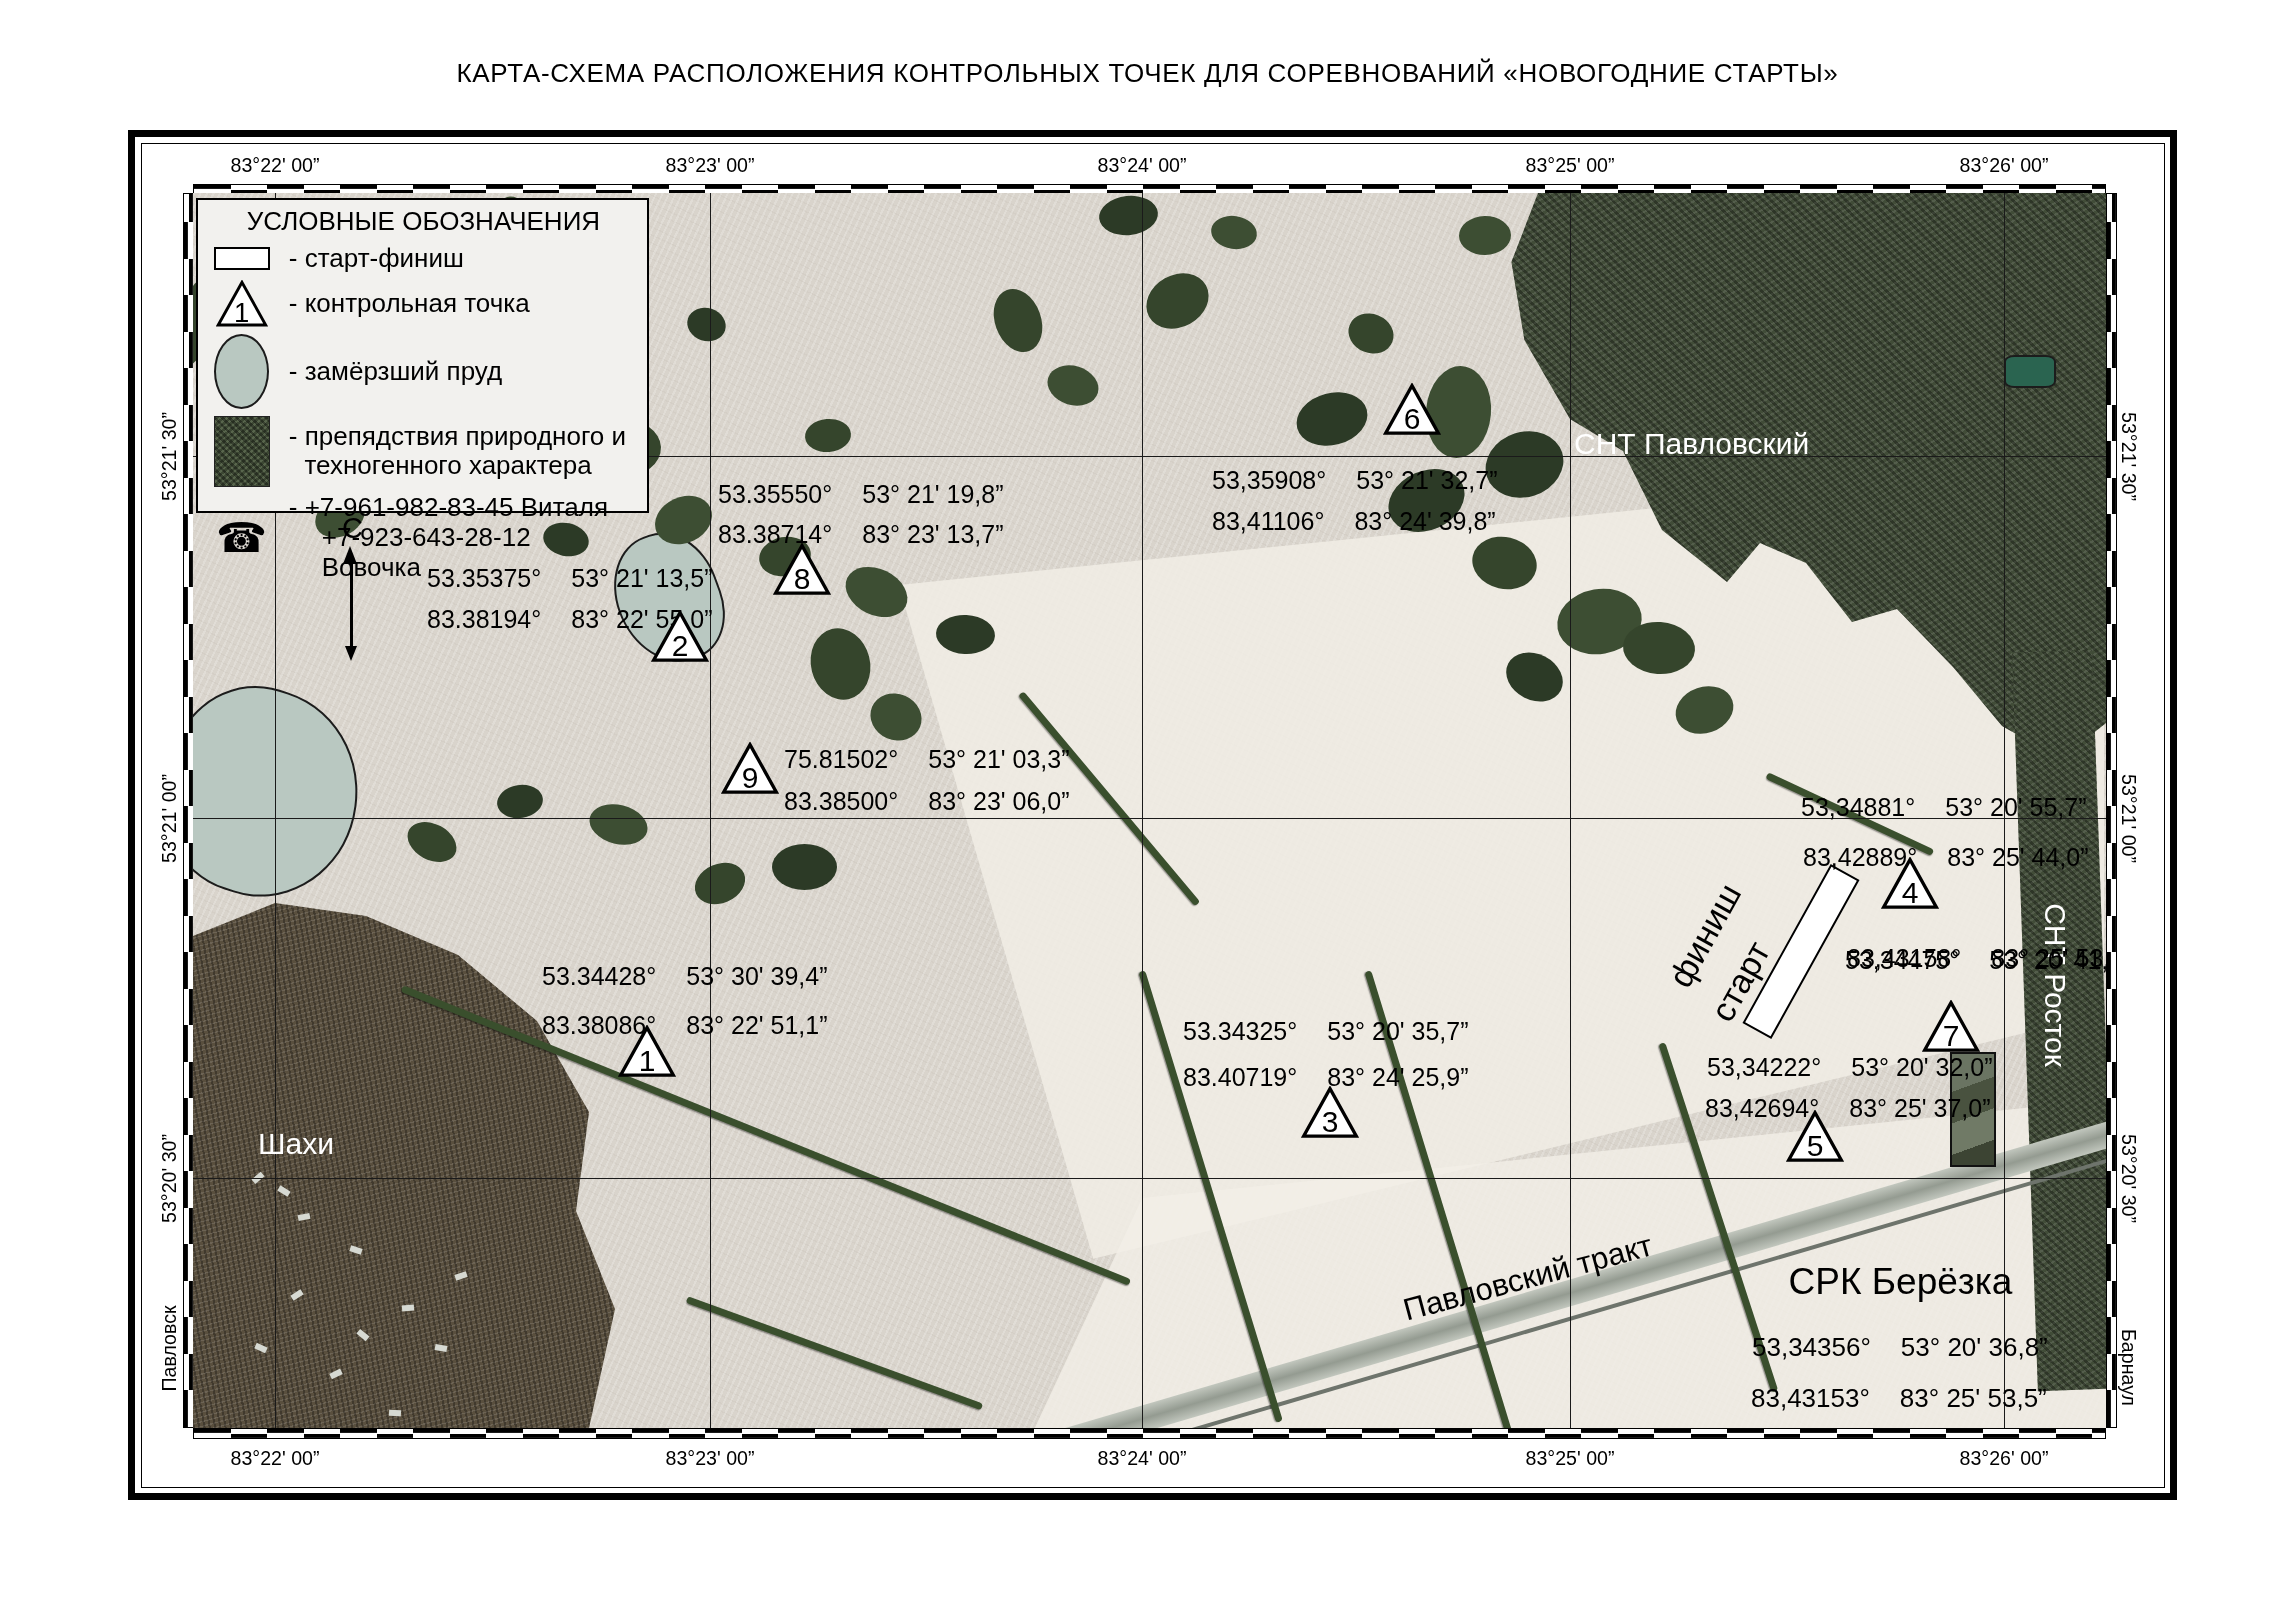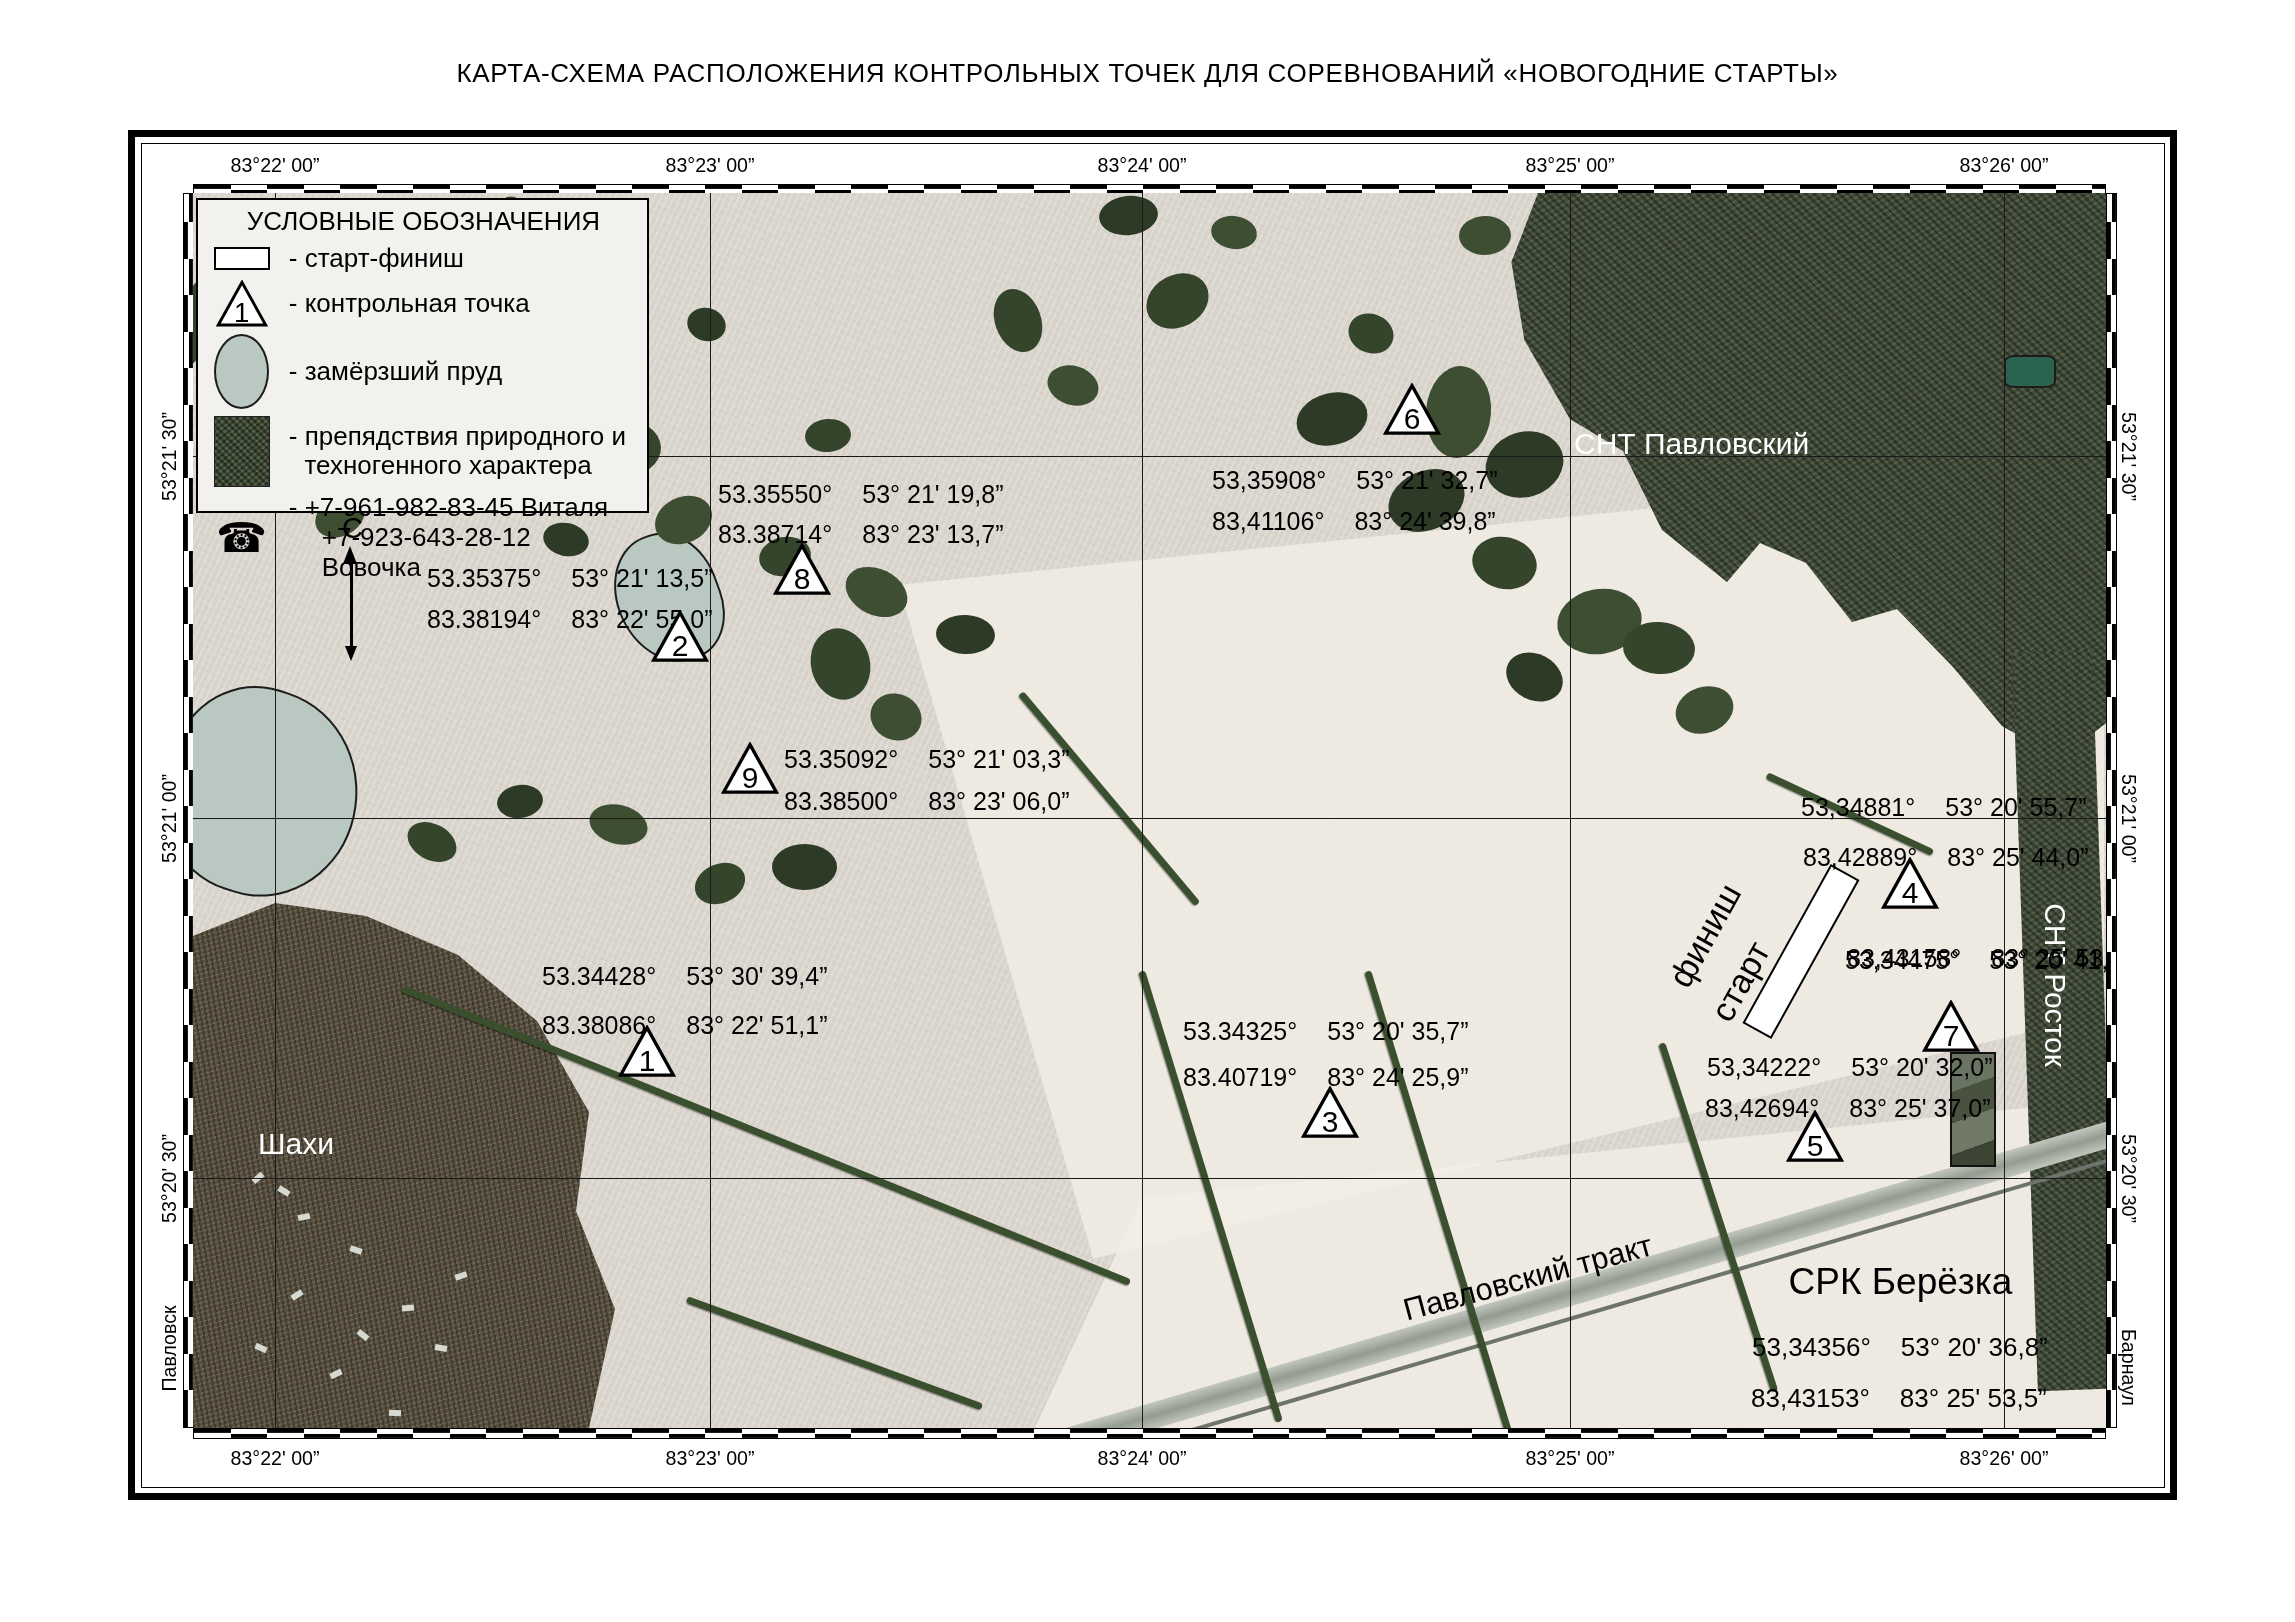--- a/index.html
+++ b/index.html
@@ -375,21 +375,21 @@
       <span class="tn">8</span>
       </div>
 
     <div class="tri" style="left:528px;top:549px">
       <svg viewBox="0 0 88 80">
           <polygon points="44,4 84,76 4,76" fill="#fff" stroke="#000" stroke-width="5"></polygon>
         </svg>
       <span class="tn">9</span>
       </div>
     <div class="cpl" style="left:591px;top:552px">
-      <span>53.35092°</span>
+      <span>75.81502°</span>
         <span>53° 21' 03,3”</span>
       </div>
     <div class="cpl" style="left:591px;top:594px">
       <span>83.38500°</span>
         <span>83° 23' 06,0”</span>
       </div>
 
     <div class="place black" style="left:1570px;top:1068px;width:275px;text-align:center;font-size:37px">СРК Берёзка</div>
     <div class="cpl" style="left:1559px;top:1139px;font-size:26px">
       <span>53,34356°</span>

